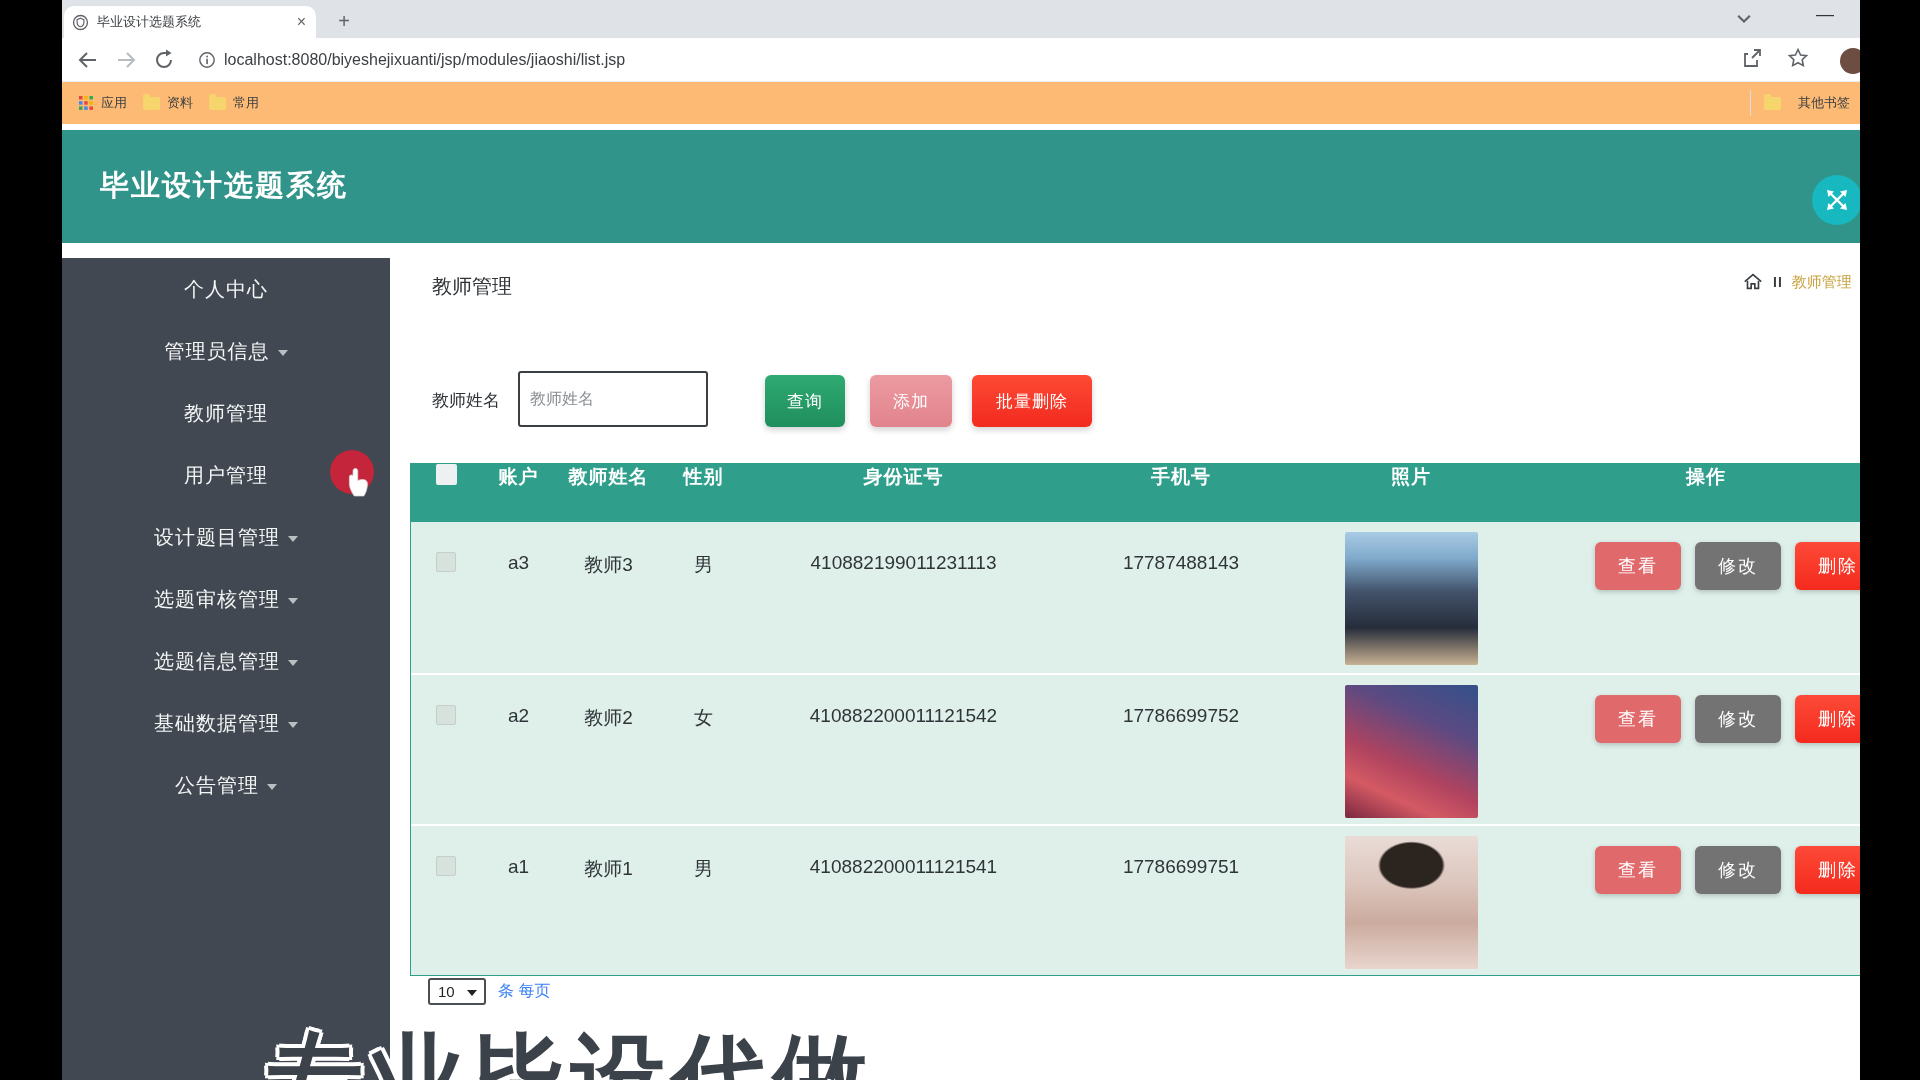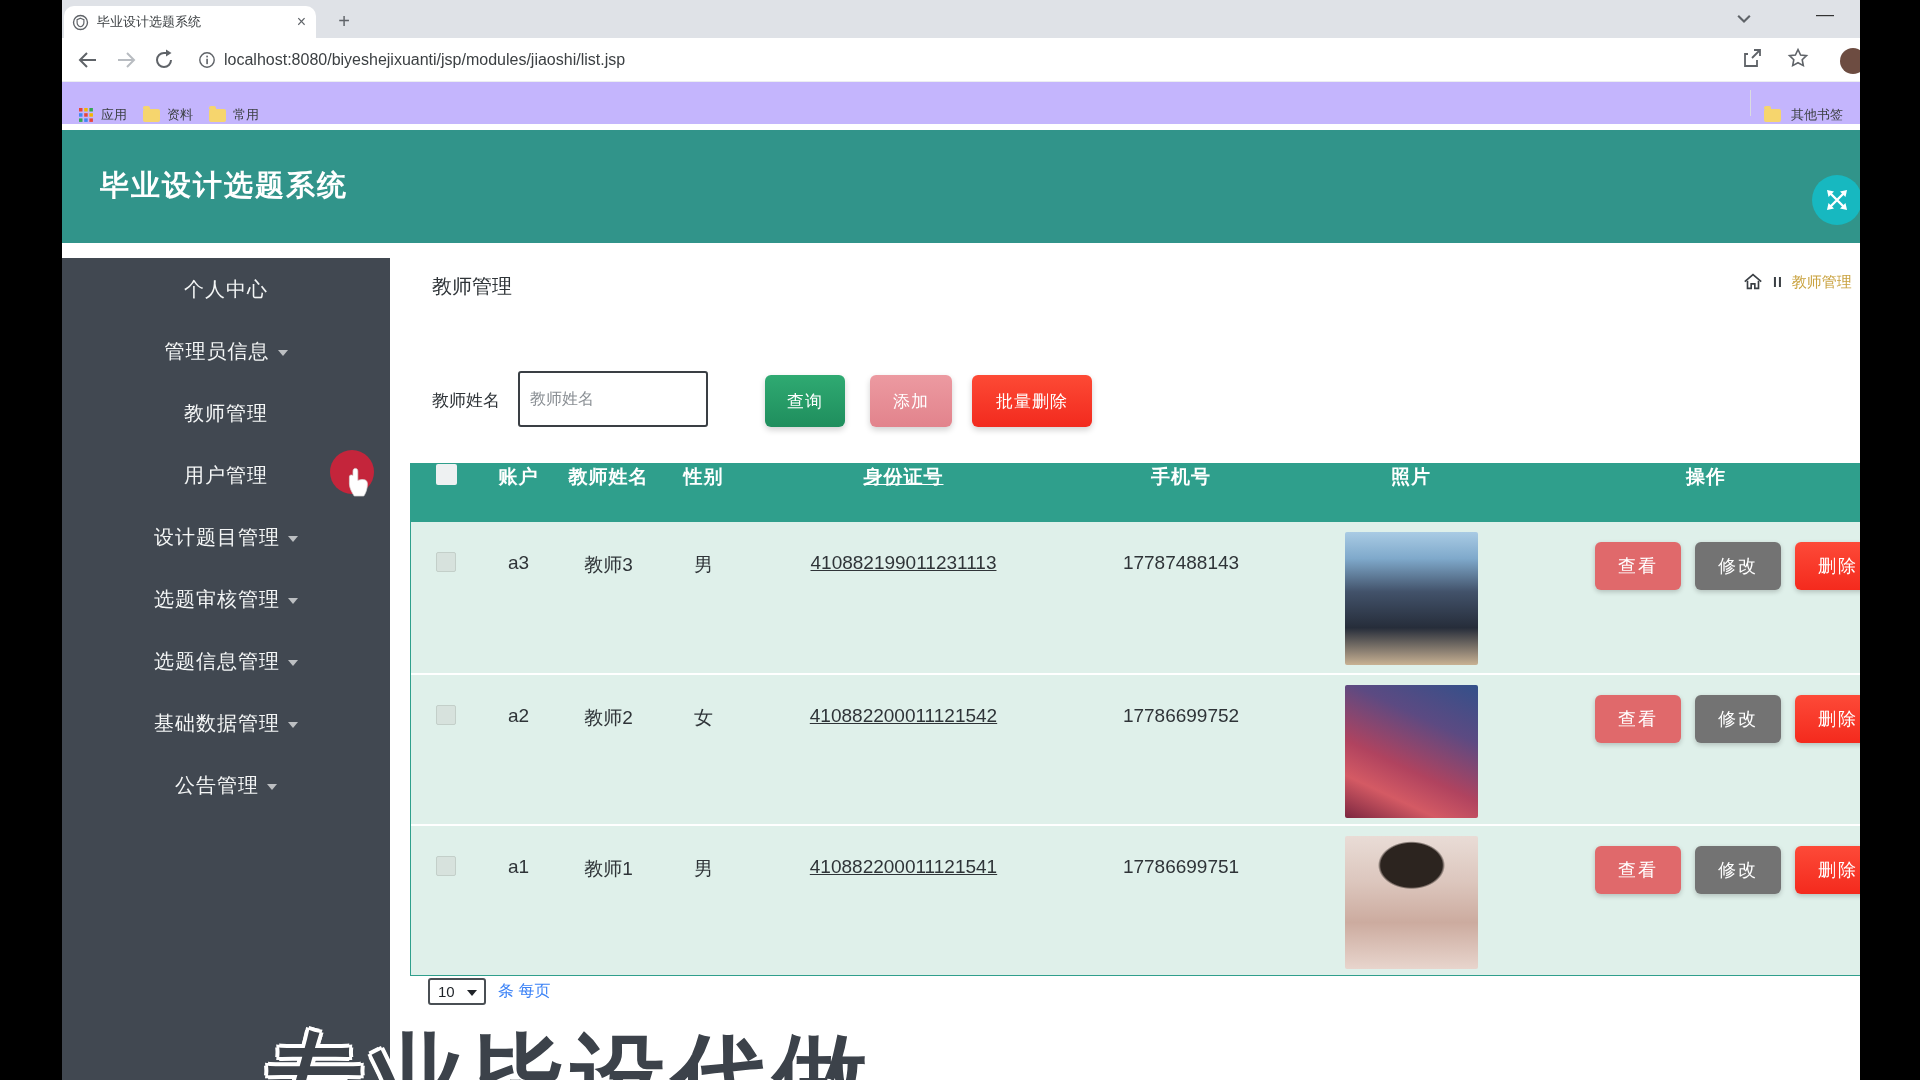--- a/index.html
+++ b/index.html
@@ -27,27 +27,27 @@
                 display:flex; align-items:center; border-bottom:1px solid #eceef1; }
   .nav-icon { width:24px; height:24px; margin-left:14px; flex:0 0 auto; }
   .url-info { width:18px; height:18px; margin-left:22px; flex:0 0 auto; }
   .url-text { margin-left:8px; font-size:16px; color:#3c4043; white-space:nowrap; }
   .addr-right { position:absolute; left:1678px; top:8px; display:flex; gap:22px; align-items:center; }
   .addr-right .icon24 { width:24px; height:24px; }
   .avatar { position:absolute; left:1778px; top:10px; width:26px; height:26px; border-radius:50%;
             background:#6d4c41; }
 
   
-  .bookmarksbar { position:absolute; left:0; top:82px; width:100%; height:42px; background:#c4b5fd;
-                  display:flex; align-items:flex-end; }
+  .bookmarksbar { position:absolute; left:0; top:82px; width:100%; height:42px; background:#fdba74;
+                  display:flex; align-items:center; }
   .bm-item { display:flex; align-items:center; gap:7px; margin-left:16px; font-size:13px; color:#3c4043; }
   .bm-folder { width:17px; height:13px; background:#f6d56d; border-radius:2px; position:relative; }
   .bm-folder:before { content:""; position:absolute; left:0; top:-3px; width:7px; height:3px;
                       background:#f6d56d; border-radius:2px 2px 0 0; }
-  .bm-right { position:absolute; left:1702px; display:flex; align-items:center; gap:10px;
+  .bm-right { position:absolute; left:1702px; display:flex; align-items:center; gap:17px;
               font-size:13px; color:#3c4043; }
   .bm-sep { position:absolute; left:1688px; top:8px; width:1px; height:26px; background:#dadce0; }
 
   
   .appheader { position:absolute; left:0; top:130px; width:100%; height:113px; background:#31948a; }
   .app-title { position:absolute; left:38px; top:36px; font-size:29px; font-weight:600; color:#fff;
                letter-spacing:2px; }
   .expand-btn { position:absolute; left:1750px; top:45px; width:50px; height:50px; border-radius:50%;
                 background:#17b8c0; display:flex; align-items:center; justify-content:center; }
 
@@ -78,21 +78,21 @@
   .btn-query { left:375px; width:80px; background:linear-gradient(180deg,#2faa72,#1f8e5d); }
   .btn-add { left:480px; width:82px; background:linear-gradient(180deg,#ec9aa1,#e2838c); }
   .btn-batch { left:582px; width:120px; background:linear-gradient(180deg,#fd4a35,#f22a1e); }
 
   
   .table { position:absolute; left:20px; top:220px; width:1480px; border:1px solid #2f9f8c; }
   .thead { height:58px; background:#2f9f8c; display:flex; align-items:flex-start; }
   .trow { height:151px; background:#dff0ea; display:flex; border-top:2px solid #fff; position:relative; }
   .col { flex:0 0 auto; display:flex; justify-content:center; }
   .c-check { width:70px; } .c-account { width:75px; } .c-name { width:105px; } .c-gender { width:85px; }
-  .c-id { width:315px;text-decoration:underline; } .c-phone { width:240px; } .c-photo { width:220px; } .c-actions { width:370px; }
+  .c-id { width:315px; } .c-phone { width:240px; } .c-photo { width:220px; } .c-actions { width:370px; }
   .thead .col { align-items:center; color:#fff; font-size:19px; font-weight:700; letter-spacing:1px; }
   .trow .col { align-items:flex-start; padding-top:30px; color:#2f3438; font-size:19px; }
   .hdr-check { width:21px; height:21px; background:#eef1f2; border-radius:2px; }
   .row-check { width:20px; height:20px; background:#d7e2dd; border:1px solid #c3cfc9; border-radius:2px;
                margin-top:0px; }
   .photo { width:133px; height:133px; margin-top:-20px; border-radius:2px; }
   .photo-1 { background:linear-gradient(180deg,#a9cbe4 0%,#7fa9cb 20%,#42526a 45%,#262d3a 72%,#c8b193 100%); }
   .photo-2 { background:linear-gradient(205deg,#33508a 0%,#5c4a82 30%,#b0435f 60%,#d45a64 78%,#7c2740 100%); }
   .photo-3 { background:radial-gradient(ellipse 42% 30% at 50% 22%, #2c241f 0%, #2c241f 55%, transparent 60%),
              linear-gradient(180deg,#e9dcd6 0%,#dcc6bd 35%,#ccab9f 65%,#e8d5cd 100%); }

